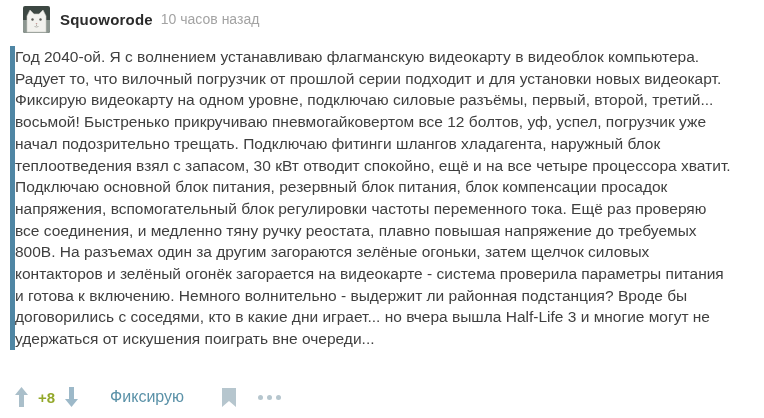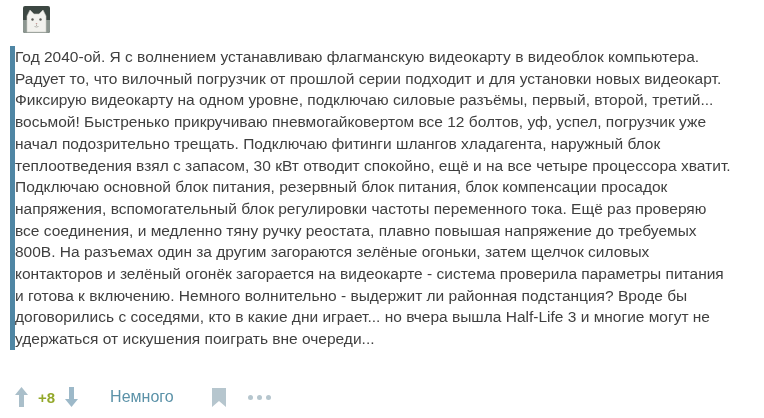--- a/index.html
+++ b/index.html
@@ -65,40 +65,42 @@
       <svg width="27" height="27" viewBox="0 0 27 27">
         <rect x="0" y="0" width="27" height="27" fill="#3c4742"></rect>
         <rect x="0" y="14" width="27" height="13" fill="#8c9690"></rect>
         <path d="M4 26 L4 10 L7 4 L11 8 L16 8 L20 4 L23 10 L23 26 Z" fill="#f2f2ee" stroke="#c9c9c2" stroke-width="0.6"></path>
         <circle cx="9.5" cy="13.5" r="1.2" fill="#5a5a55"></circle>
         <circle cx="17.5" cy="13.5" r="1.2" fill="#5a5a55"></circle>
         <path d="M12.5 17 L14.5 17 L13.5 18.5 Z" fill="#c79a96"></path>
         <path d="M13.5 18.5 L13.5 20 M11.5 20.5 Q13.5 21.5 15.5 20.5" stroke="#9a9a93" stroke-width="0.7" fill="none"></path>
       </svg>
     </span>
+    <span class="author">Squoworode</span>
+    <span class="timestamp">10 часов назад</span>
   </div>
 
   <div class="comment-body">
 
     <p class="comment-text">Год 2040-ой. Я с волнением устанавливаю флагманскую видеокарту в видеоблок компьютера. Радует то, что вилочный погрузчик от прошлой серии подходит и для установки новых видеокарт. Фиксирую видеокарту на одном уровне, подключаю силовые разъёмы, первый, второй, третий... восьмой! Быстренько прикручиваю пневмогайковертом все 12 болтов, уф, успел, погрузчик уже начал подозрительно трещать. Подключаю фитинги шлангов хладагента, наружный блок теплоотведения взял с запасом, 30 кВт отводит спокойно, ещё и на все четыре процессора хватит. Подключаю основной блок питания, резервный блок питания, блок компенсации просадок напряжения, вспомогательный блок регулировки частоты переменного тока. Ещё раз проверяю все соединения, и медленно тяну ручку реостата, плавно повышая напряжение до требуемых 800В. На разъемах один за другим загораются зелёные огоньки, затем щелчок силовых контакторов и зелёный огонёк загорается на видеокарте - система проверила параметры питания и готова к включению. Немного волнительно - выдержит ли районная подстанция? Вроде бы договорились с соседями, кто в какие дни играет... но вчера вышла Half-Life 3 и многие могут не удержаться от искушения поиграть вне очереди...</p>
   </div>
 
   <div class="comment-actions">
     <button class="vote-btn" aria-label="upvote">
       <svg width="13" height="20" viewBox="0 0 13 20">
         <path d="M6.5 0 L13 8 L9 8 L9 20 L4 20 L4 8 L0 8 Z" fill="#aabfca"></path>
       </svg>
     </button>
     <span class="rating">+8</span>
     <button class="vote-btn" aria-label="downvote">
       <svg width="13" height="20" viewBox="0 0 13 20">
         <path d="M6.5 20 L0 12 L4 12 L4 0 L9 0 L9 12 L13 12 Z" fill="#9db9c9"></path>
       </svg>
     </button>
-    <a class="reply-link">Немного</a>
+    <a class="reply-link">Фиксирую</a>
     <button class="bookmark-btn" aria-label="save">
       <svg width="14" height="19" viewBox="0 0 14 19">
         <path d="M0 0 L14 0 L14 19 L7 13 L0 19 Z" fill="#b6c6ce"></path>
       </svg>
     </button>
     <button class="more-btn" aria-label="more">
       <span class="dots">
           <span></span>
           <span></span>
           <span></span>

